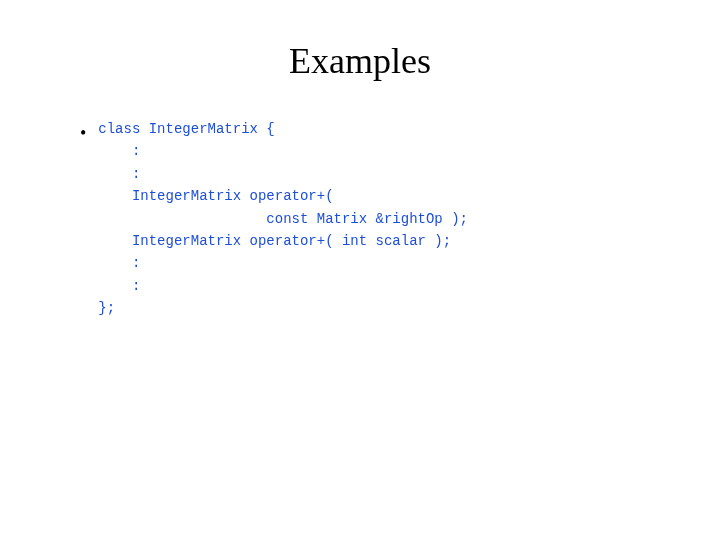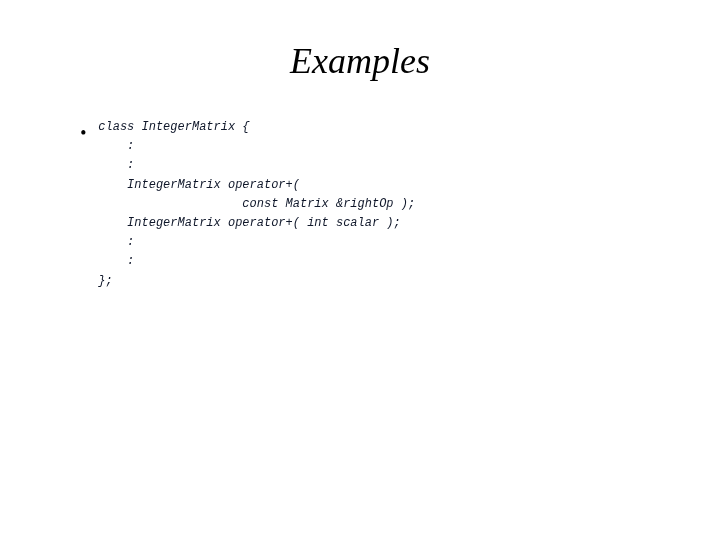--- a/index.html
+++ b/index.html
@@ -17,21 +17,20 @@
     }
 
     .slide-container {
       width: 720px;
       height: 540px;
       background: #ffffff;
       display: flex;
       flex-direction: column;
       align-items: flex-start;
       padding: 40px 60px;
-      font-style: italic;
     }
 
     .slide-title {
       width: 100%;
       text-align: center;
       font-size: 36px;
       font-weight: normal;
       font-family: Georgia, 'Times New Roman', serif;
       color: #000000;
       margin-bottom: 36px;
@@ -52,23 +51,23 @@
       font-size: 18px;
       margin-right: 12px;
       margin-top: 2px;
       font-family: Georgia, serif;
       line-height: 1.5;
       flex-shrink: 0;
     }
 
     .code-block {
       font-family: 'Courier New', Courier, monospace;
-      font-size: 12px;
+      font-size: 14px;
       line-height: 1.6;
-      color: #0f172a;
+      color: #1d4ed8;
       white-space: pre;
     }
   </style>
 </head>
 <body>
 
 <div class="slide-container">
   <h1 class="slide-title">Examples</h1>
 
   <div class="content-area">

